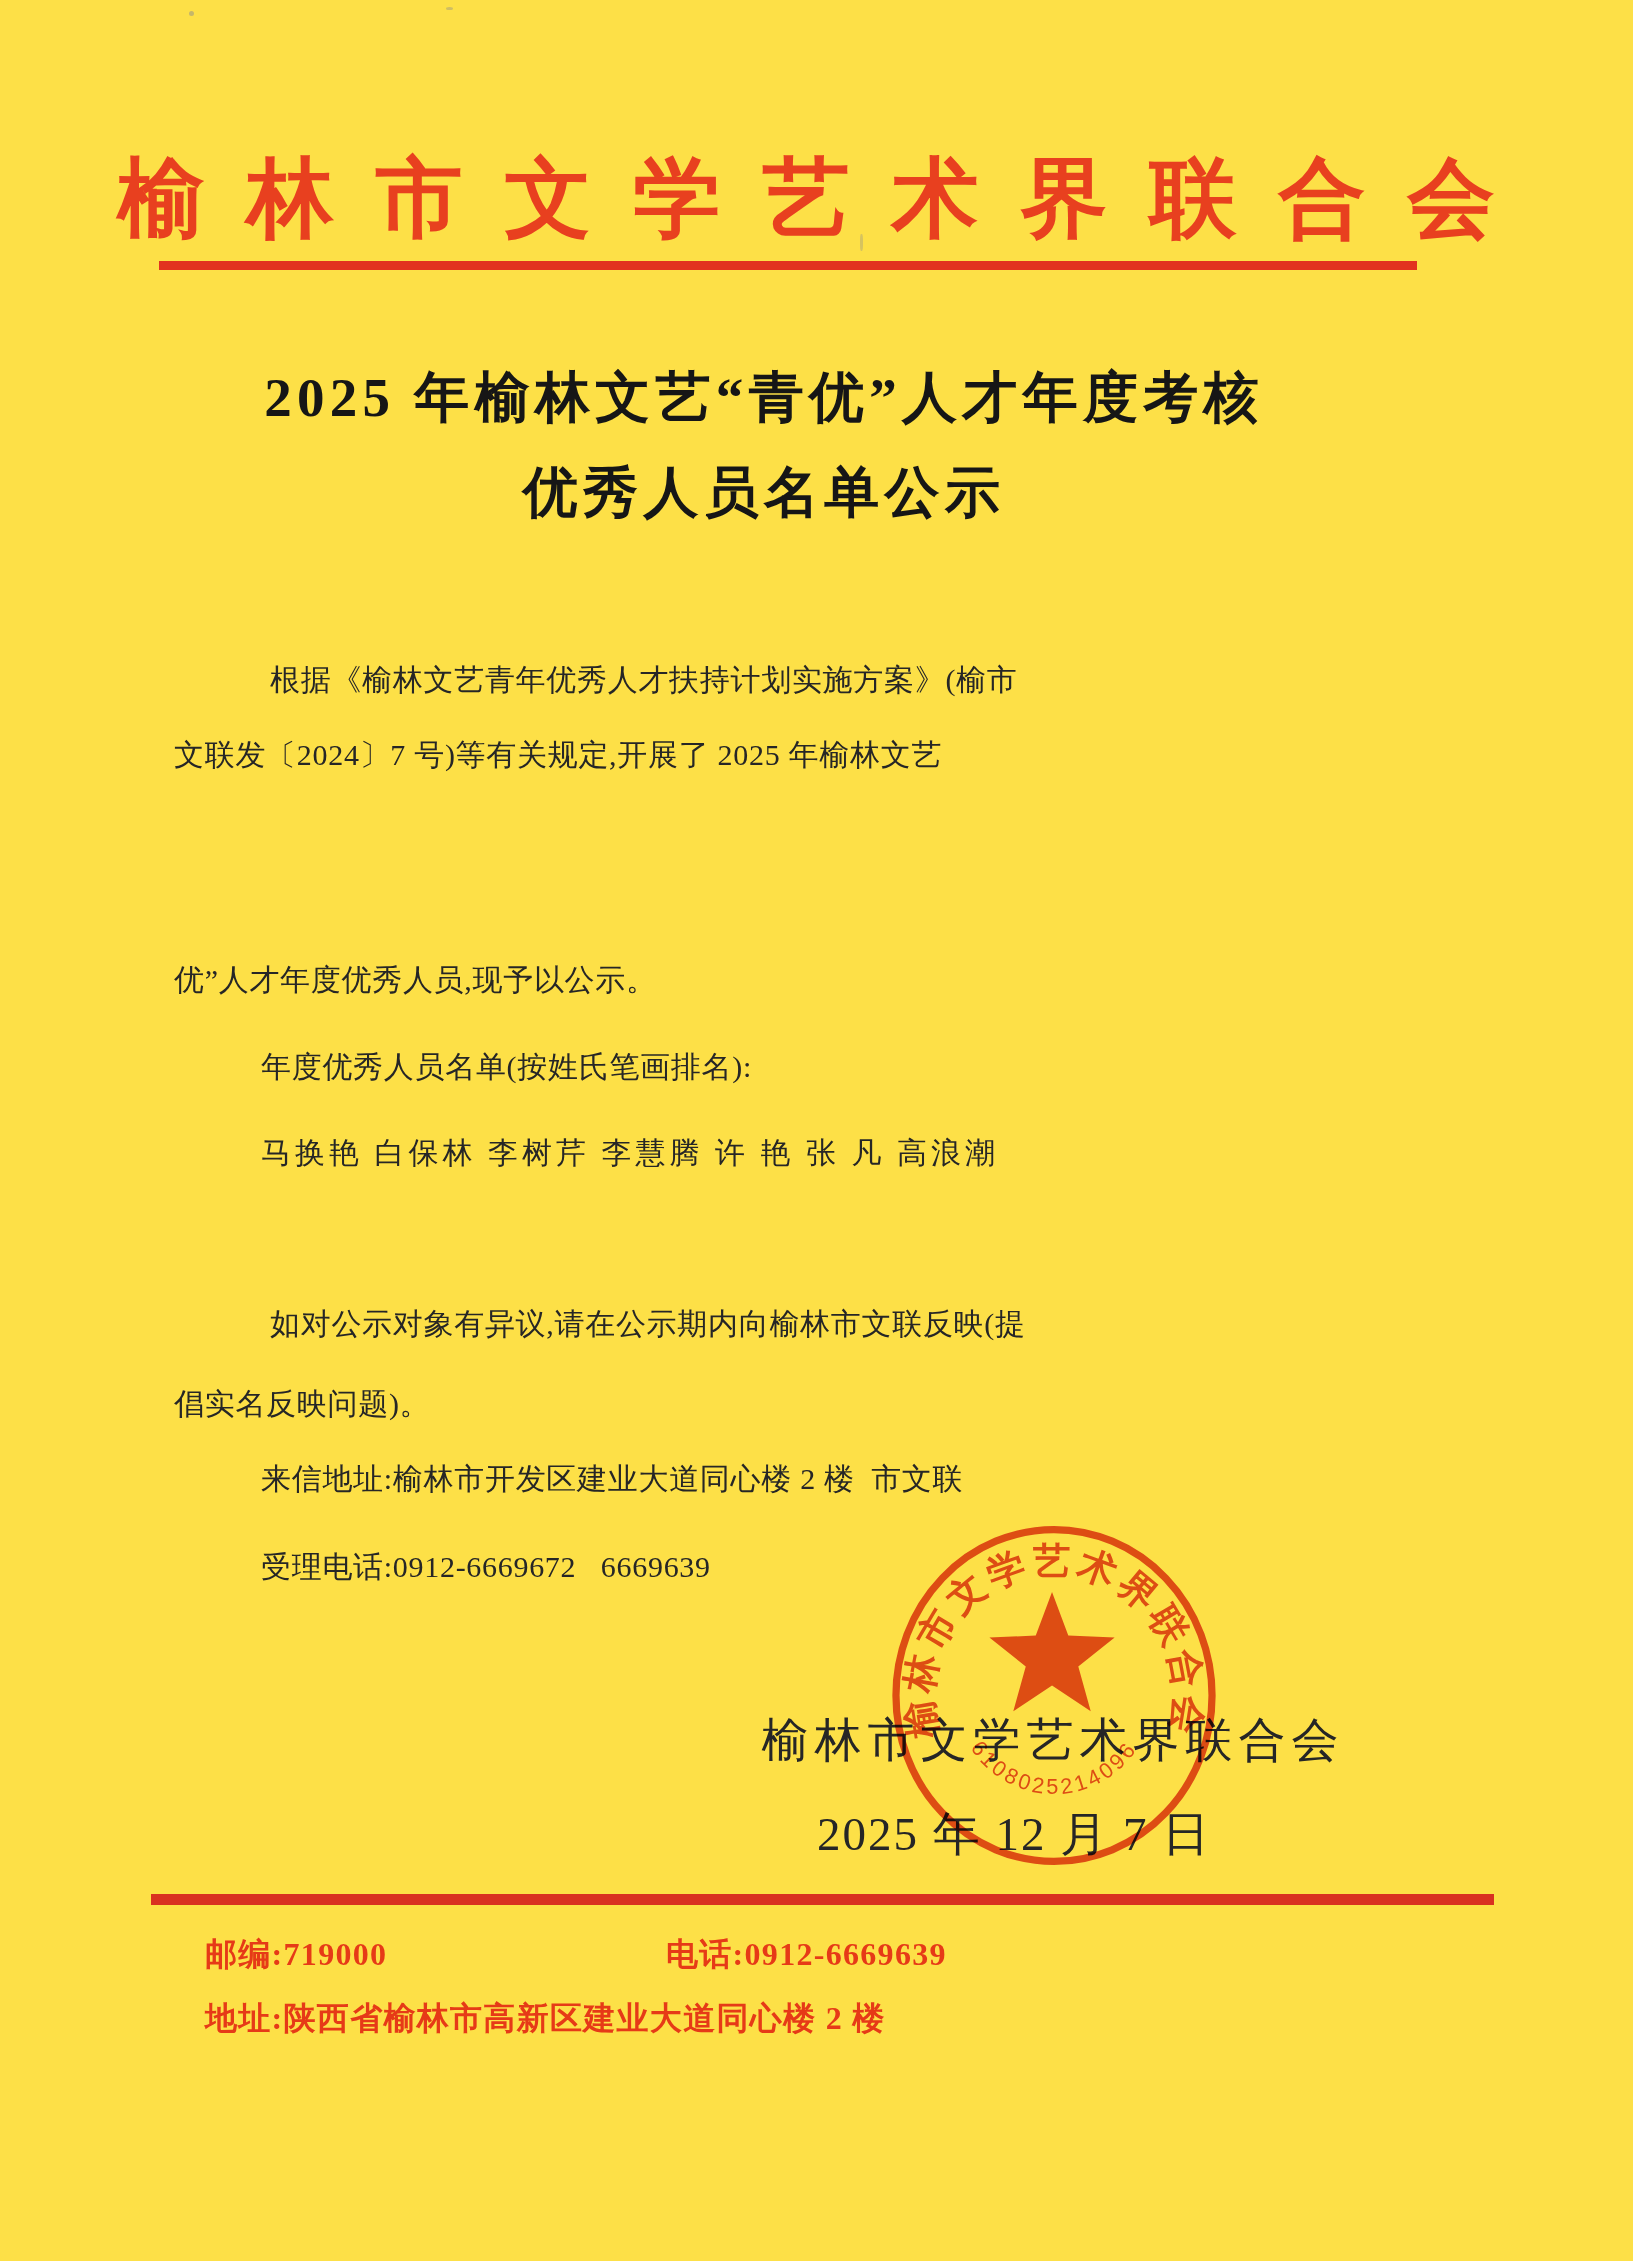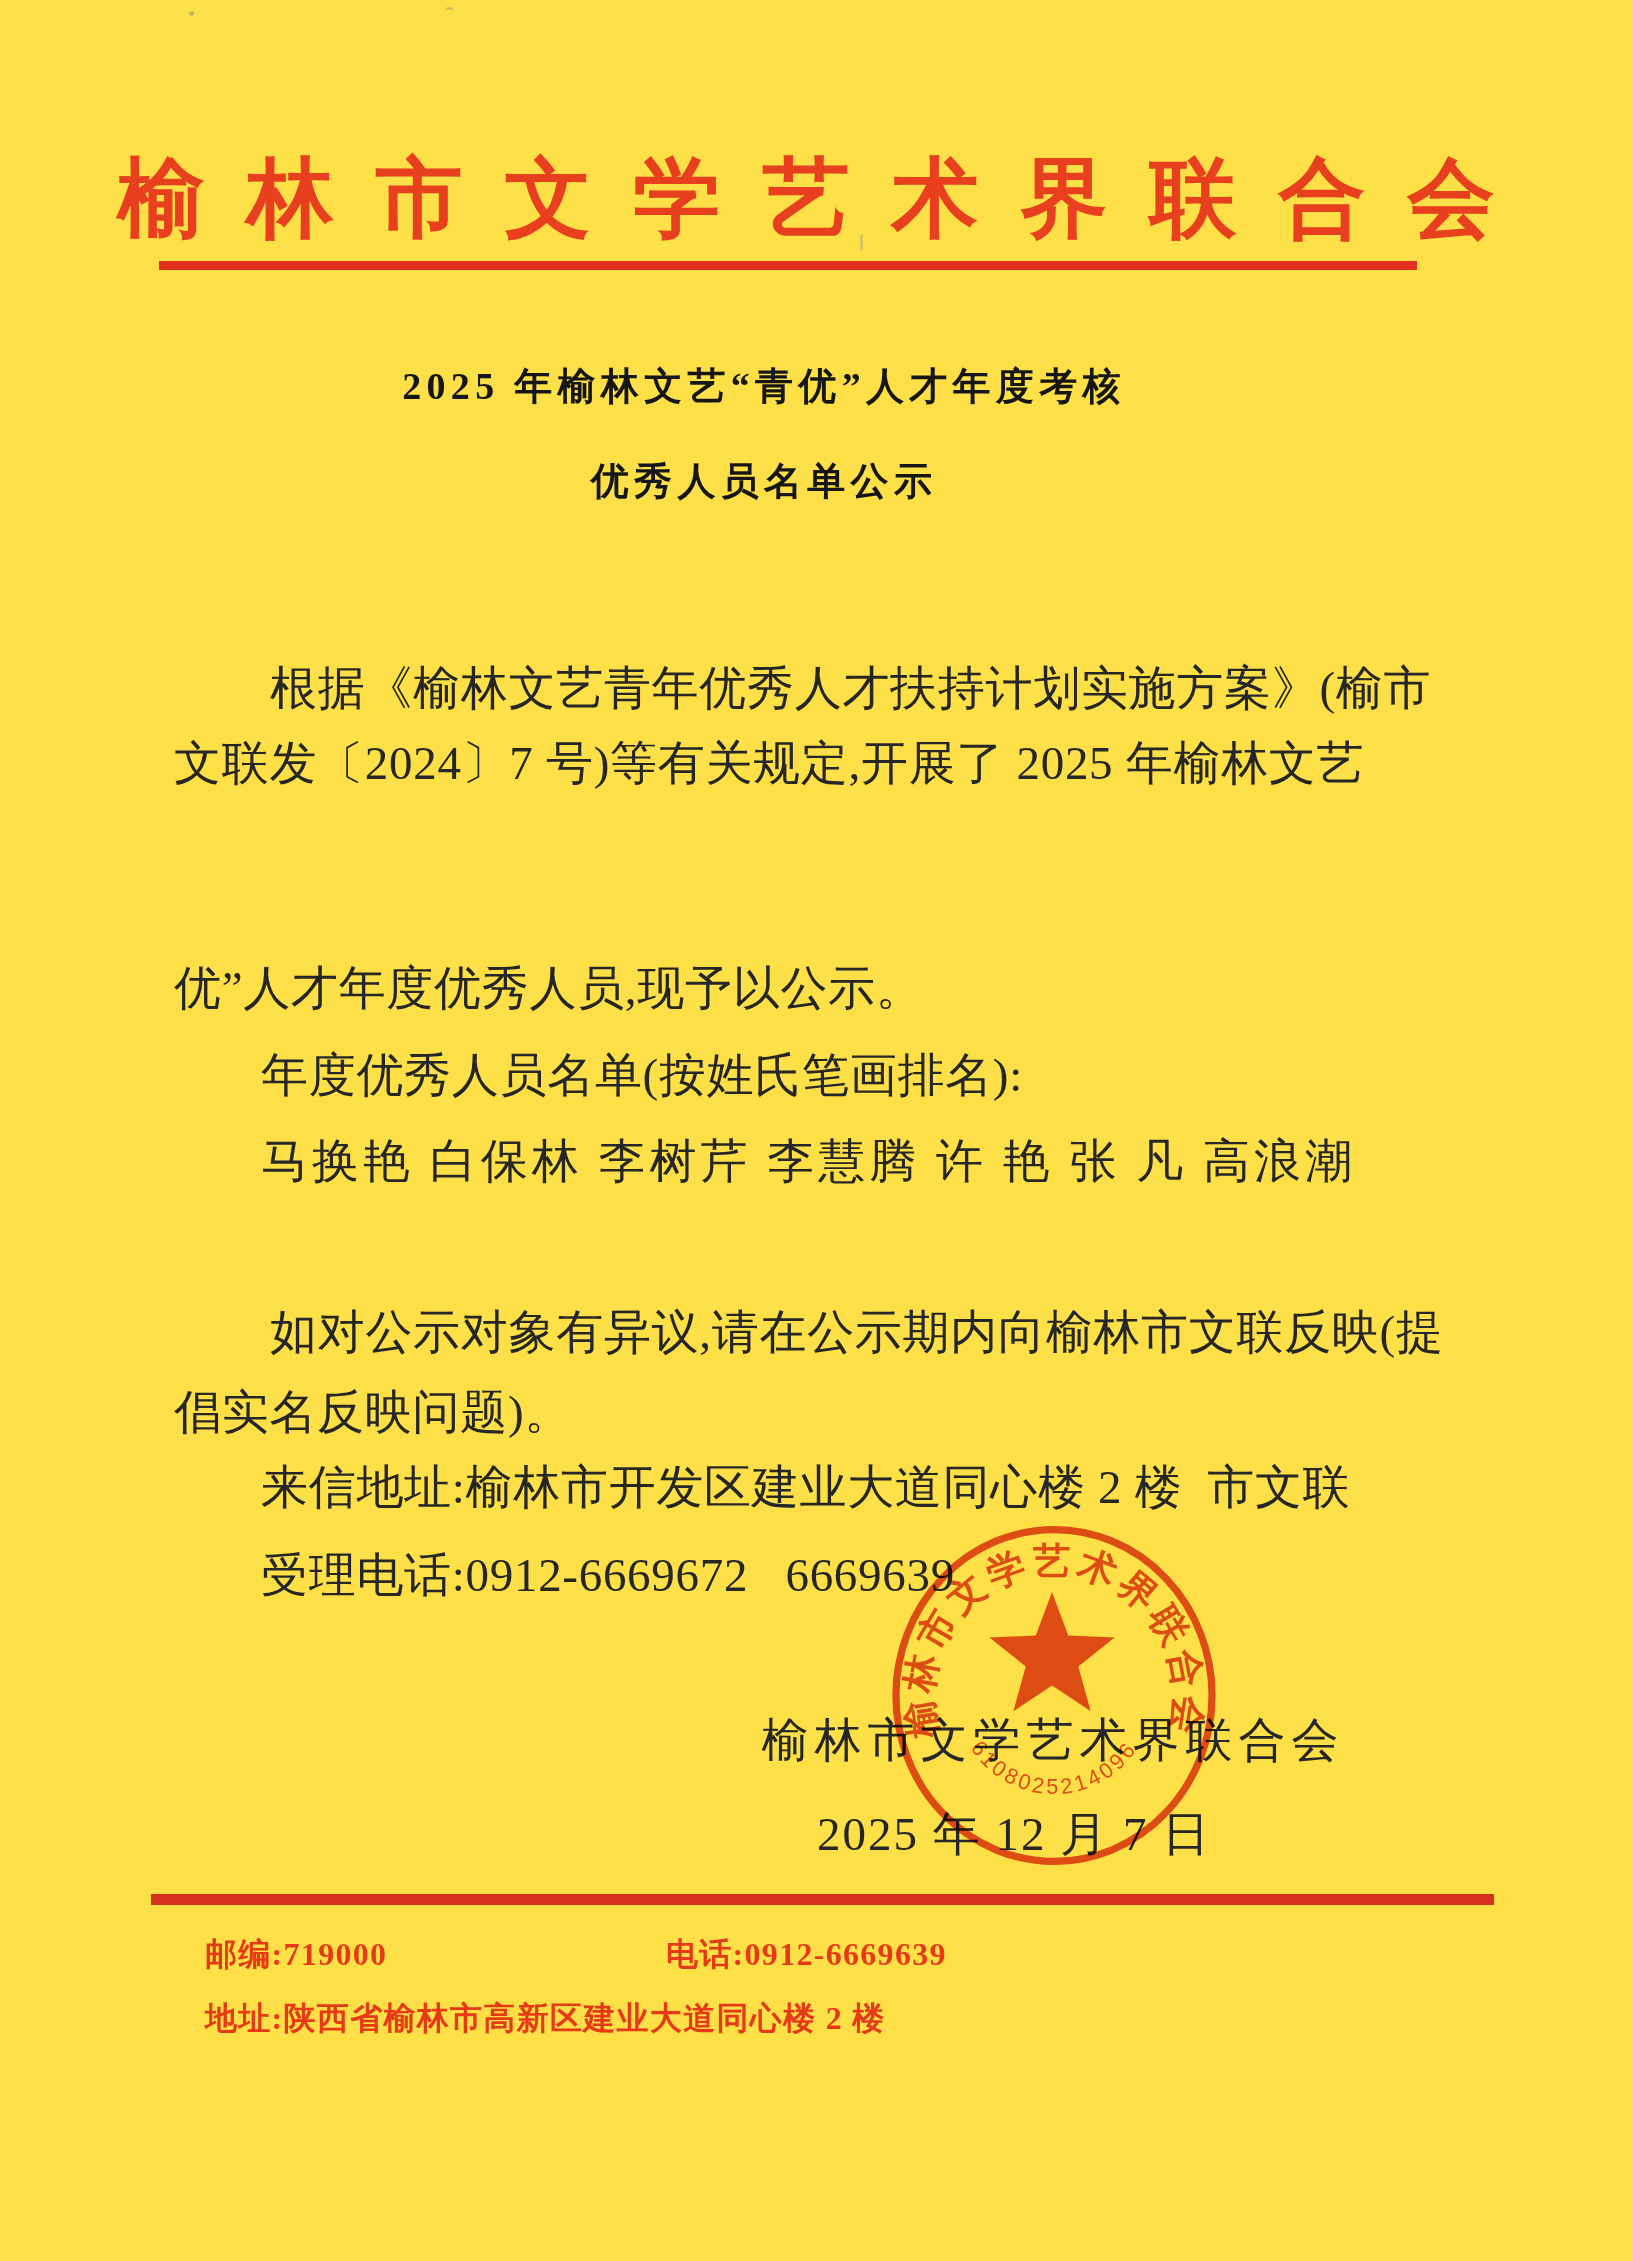--- a/index.html
+++ b/index.html
@@ -10,25 +10,25 @@
   }
   
   .org-name{
     position:absolute;top:140px;left:0;width:1633px;text-align:center;
     font-size:87px;font-weight:bold;color:#e8401f;letter-spacing:42px;
     padding-left:21px;box-sizing:border-box;white-space:nowrap;
   }
   .head-rule{position:absolute;left:159px;top:261px;width:1258px;height:8.6px;background:#e2321f;}
   
   .doc-title{position:absolute;left:0;width:1528px;text-align:center;color:#161616;
-    font-size:38px;font-weight:bold;letter-spacing:5.3px;white-space:pre-wrap;}
+    font-size:55px;font-weight:bold;letter-spacing:5.3px;white-space:pre-wrap;}
   .t1{top:361px;}
   .t2{top:456px;}
   
-  .bline{position:absolute;left:174px;width:1310px;font-size:47px;color:#262626;
+  .bline{position:absolute;left:174px;width:1310px;font-size:30px;color:#262626;
     letter-spacing:0.7px;white-space:pre-wrap;line-height:1.06;}
   .ind2{text-indent:96px;}
   .ind1{text-indent:87px;}
   .bold{font-weight:normal;}
   
   .sig-org{position:absolute;top:1709px;left:724px;width:658px;text-align:center;
     font-size:47px;color:#262626;letter-spacing:6px;white-space:nowrap;}
   .sig-date{position:absolute;top:1803px;left:685px;width:658px;text-align:center;
     font-size:47px;color:#262626;letter-spacing:2px;white-space:pre-wrap;}
   

